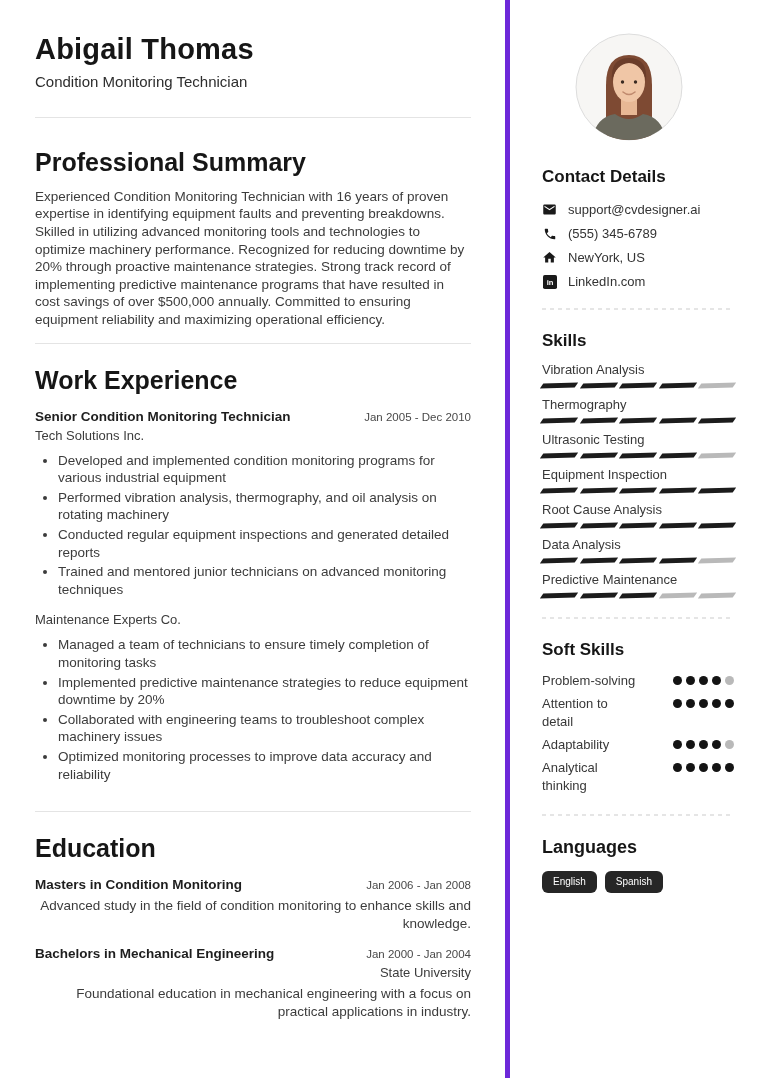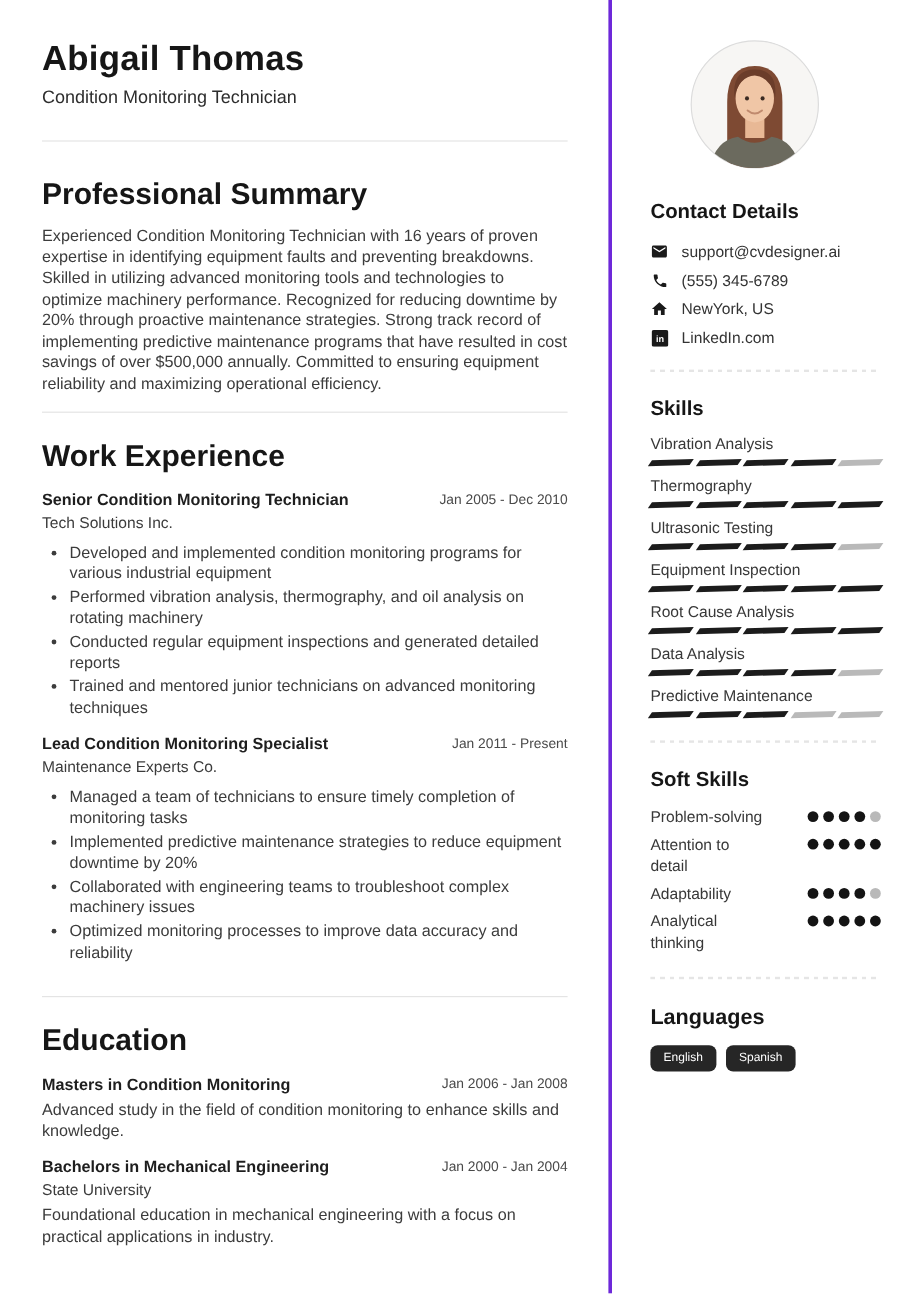--- a/index.html
+++ b/index.html
@@ -1,32 +1,32 @@
 <!DOCTYPE html>
 <html><head>
 <meta charset="utf-8">
 <style>
   html,body{margin:0;padding:0;background:#ffffff;}
   body{width:768px;height:1078px;font-family:"Liberation Sans",sans-serif;color:#1b1b1b;overflow:hidden;}
   .page{display:flex;height:1078px;}
   
-  .main{width:510px;box-sizing:border-box;padding:34px 34px 0 35px;border-right:3px solid #6d28d9;}
+  .main{width:510px;box-sizing:border-box;padding:34px 34px 0 35px;border-right:5px solid #6d28d9;}
   .name{font-size:29px;font-weight:700;letter-spacing:.2px;color:#161616;line-height:1.1;}
   .job-title-header{font-size:15px;color:#2d2d2d;margin-top:7px;}
   .hr{border:none;border-top:1px solid #e4e4e4;margin:27px 0 0 0;}
   .section-heading{font-size:25px;font-weight:700;color:#161616;margin-top:30px;}
   .summary-text{font-size:13.5px;line-height:17.6px;color:#3c3c3c;margin-top:11px;}
   .job{margin-top:14px;}
   .row-head{display:flex;justify-content:space-between;align-items:flex-start;}
   .role{font-size:13.5px;font-weight:700;color:#1e1e1e;}
   .dates{font-size:11.5px;color:#494949;white-space:nowrap;padding-top:2px;}
   .company{font-size:13px;color:#3c3c3c;margin-top:4px;}
   ul.bullets{margin:9px 0 0 0;padding-left:23px;}
   ul.bullets li{font-size:13.5px;line-height:17.6px;color:#3c3c3c;margin-bottom:2px;}
-  .edu{margin-top:14px;}
+  .edu{margin-top:14px;text-align:right;}
   .edu-desc{font-size:13.5px;line-height:17.6px;color:#3c3c3c;margin-top:5px;}
   
   .sidebar{width:258px;box-sizing:border-box;padding:33px 34px 0 32px;}
   .avatar-wrap{width:108px;height:108px;margin-left:33px;border-radius:50%;overflow:hidden;}
   .side-heading{font-size:17px;font-weight:700;color:#161616;margin-top:26px;}
   .contact-list{margin-top:15px;}
   .contact-item{display:flex;align-items:center;margin-bottom:9px;}
   .contact-item .ic{width:15px;height:15px;flex:0 0 15px;margin-right:11px;display:flex;align-items:flex-end;justify-content:center;}
   .contact-item .txt{font-size:13px;color:#333333;}
   .dashed{height:2px;margin-top:19px;background:repeating-linear-gradient(90deg,#e5e5e5 0 4px,transparent 4px 8px);}
@@ -72,24 +72,20 @@
       <div class="company">Tech Solutions Inc.</div>
       <ul class="bullets">
         <li>Developed and implemented condition monitoring programs for various industrial equipment</li>
         <li>Performed vibration analysis, thermography, and oil analysis on rotating machinery</li>
         <li>Conducted regular equipment inspections and generated detailed reports</li>
         <li>Trained and mentored junior technicians on advanced monitoring techniques</li>
       </ul>
     </div>
 
     <div class="job">
-      <div class="row-head">
-        <div class="role">Lead Condition Monitoring Specialist</div>
-        <div class="dates">Jan 2011 - Present</div>
-      </div>
       <div class="company">Maintenance Experts Co.</div>
       <ul class="bullets">
         <li>Managed a team of technicians to ensure timely completion of monitoring tasks</li>
         <li>Implemented predictive maintenance strategies to reduce equipment downtime by 20%</li>
         <li>Collaborated with engineering teams to troubleshoot complex machinery issues</li>
         <li>Optimized monitoring processes to improve data accuracy and reliability</li>
       </ul>
     </div>
 
     <hr class="hr" style="margin-top:28px;">

